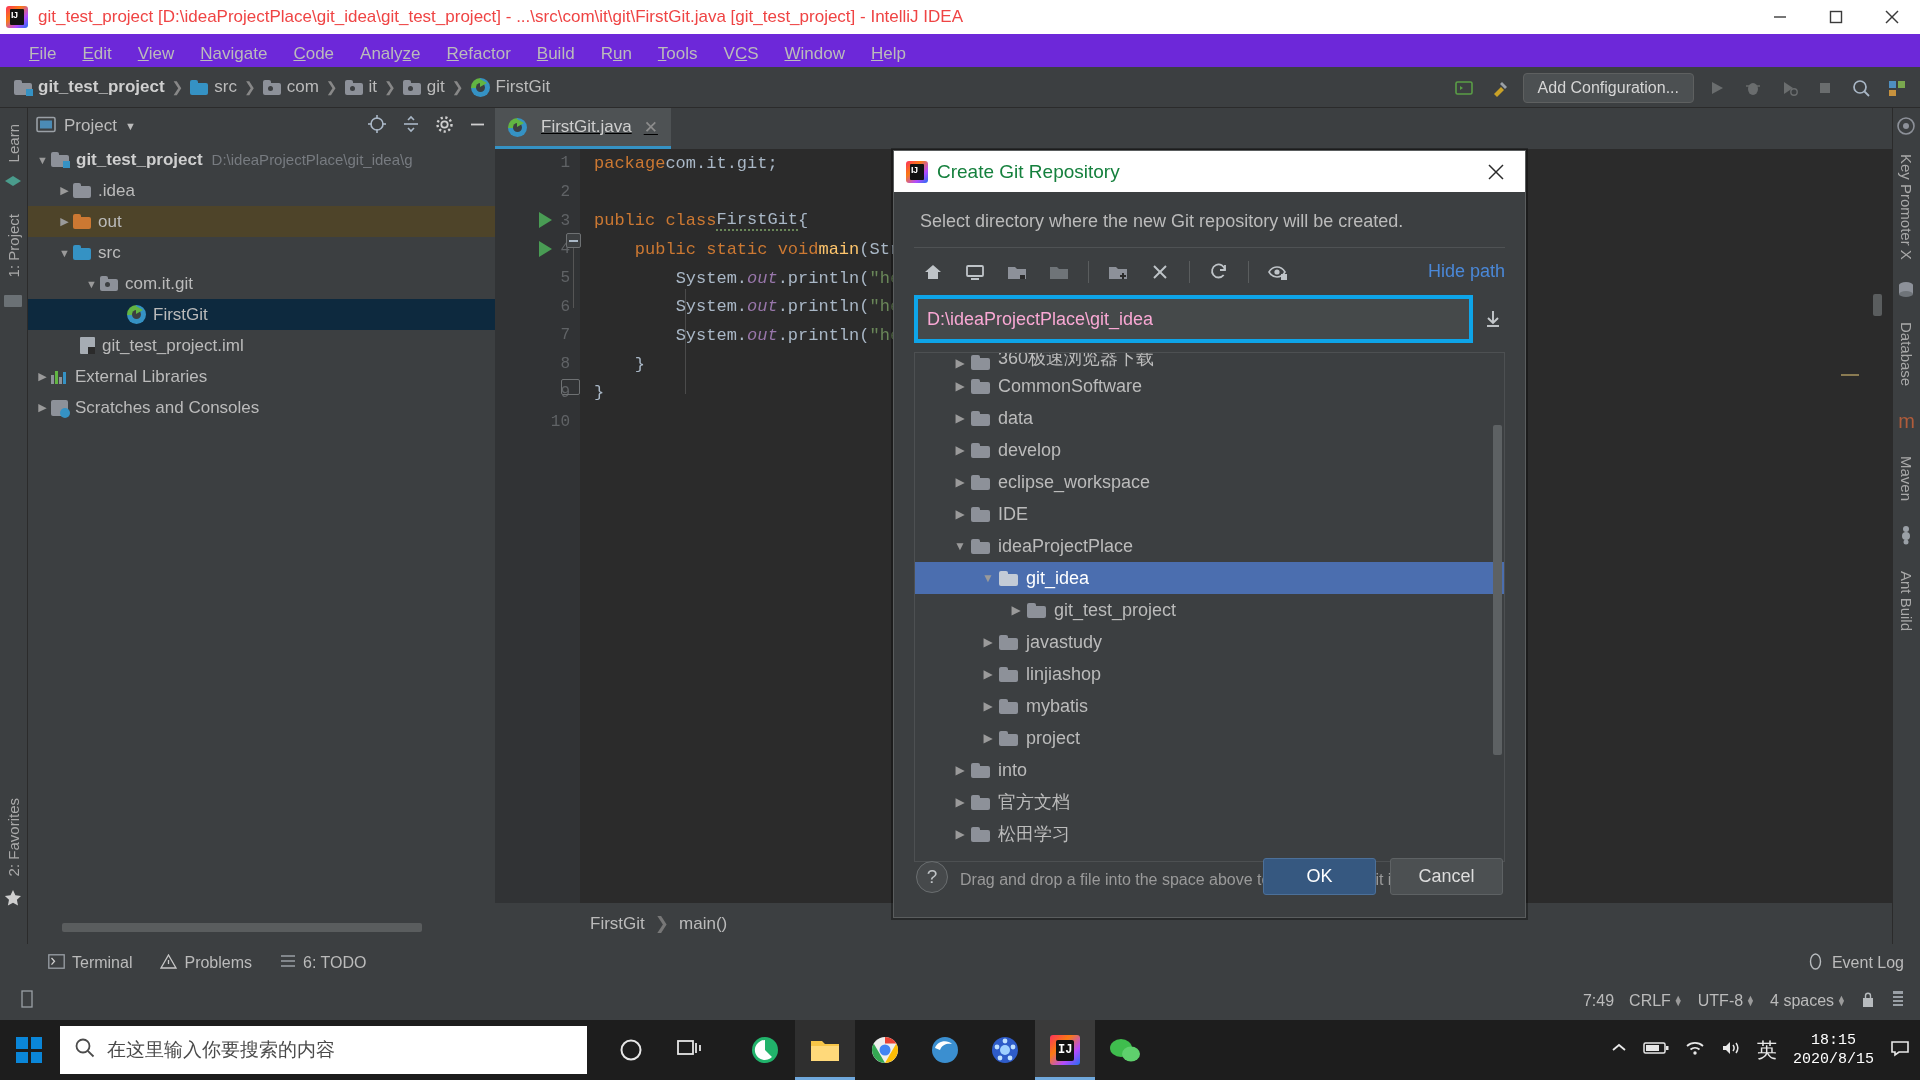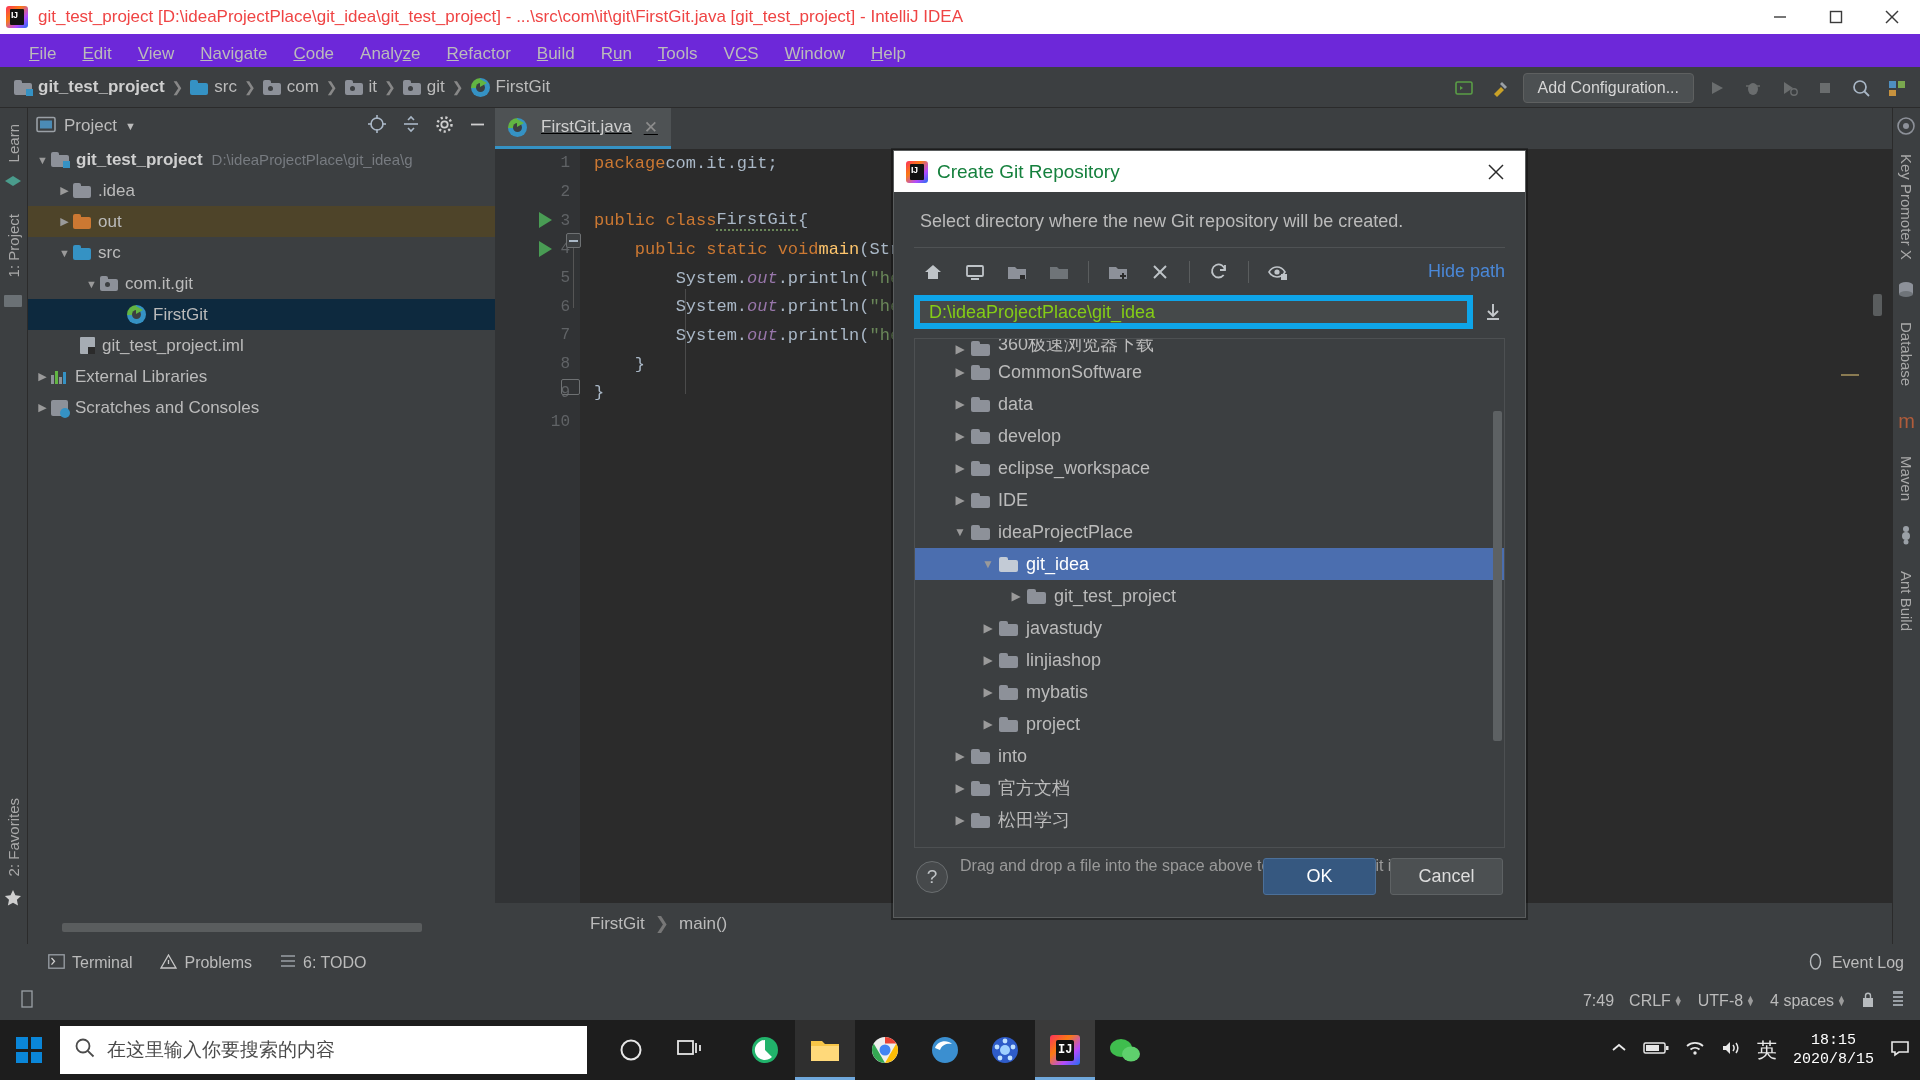--- a/index.html
+++ b/index.html
@@ -144,22 +144,22 @@
   #dlg-title{ height:41px; background:#ffffff; display:flex; align-items:center; padding:0 12px;}
   #dlg-title .t{ font-size:19px; color:#15803d; margin-left:9px;text-align:center;}
   #dlg-close{ margin-left:auto; width:34px;height:34px;display:flex;align-items:center;justify-content:center;color:#2b2b2b;}
   #dlg-desc{ padding:19px 26px 0; font-size:18px; color:#bbbbbb;}
   #dlg-tools{ margin:15px 20px 0; border-top:1px solid #4f5254; height:48px; display:flex;
      align-items:center; gap:4px;}
   .tbtn{ width:38px;height:34px;display:flex;align-items:center;justify-content:center;color:#a3a8ad;}
   .tdiv{ width:1px;height:22px;background:#5a5d5e;margin:0 6px;}
   #hide-path{ margin-left:auto; font-size:18px; color:#4a88d8;}
   #path-row{ margin:0 20px; display:flex; align-items:center; gap:8px;}
-  #path-input{ flex:1; height:34px; background:#45494a; border:6px solid #0ea5e9;
-     display:flex; align-items:center; padding:0 9px; font-size:18px; color:#84cc16;}
+  #path-input{ flex:1; height:48px; background:#45494a; border:4px solid #0ea5e9;
+     display:flex; align-items:center; padding:0 9px; font-size:18px; color:#f9a8d4;}
   #path-dl{ width:24px;height:24px;display:flex;align-items:center;justify-content:center;color:#c5c9cc;}
   #dlg-tree{ margin:9px 20px 0; height:510px; background:#3c3f41; border:1px solid #4d5052;
      overflow:hidden; position:relative;}
   .dtr{ height:32px; display:flex; align-items:center; font-size:18px; color:#bbbbbb; white-space:nowrap;}
   .dtr .ar{ width:22px; text-align:center; color:#9a9a9a; font-size:12px; flex:none;}
   .dtr .df{ width:19px;height:15px;position:relative;margin-right:8px;flex:none;}
   .dtr .df i{position:absolute;left:0;bottom:0;width:19px;height:12px;background:#8d9199;border-radius:0 2px 2px 2px;}
   .dtr .df b{position:absolute;left:0;top:0;width:9px;height:4px;background:#8d9199;border-radius:2px 2px 0 0;}
   .dtr.selected{ background:#4b6eaf; color:#fff; }
   .dtr.selected .df i,.dtr.selected .df b{ background:#c3cbd6;}

